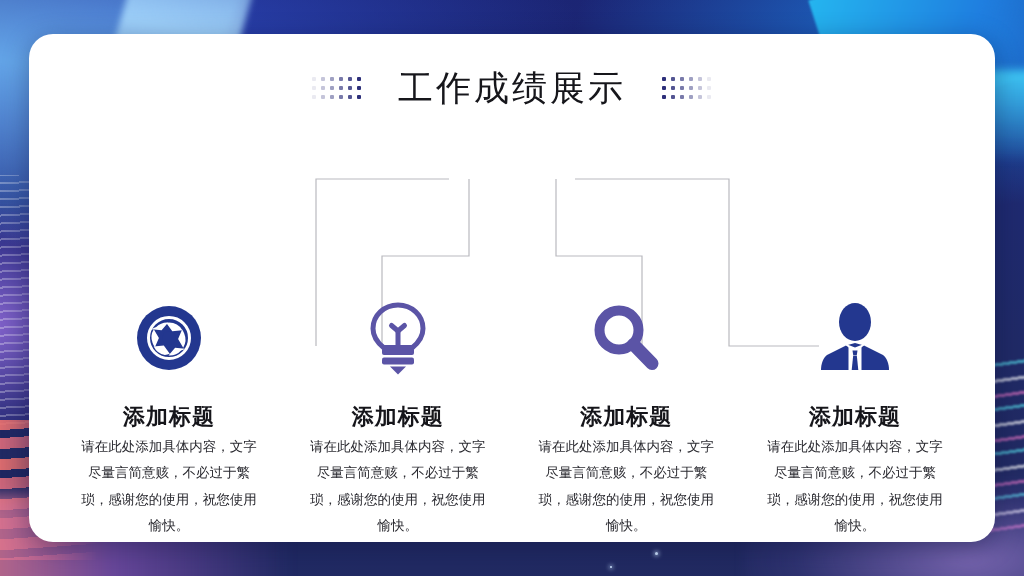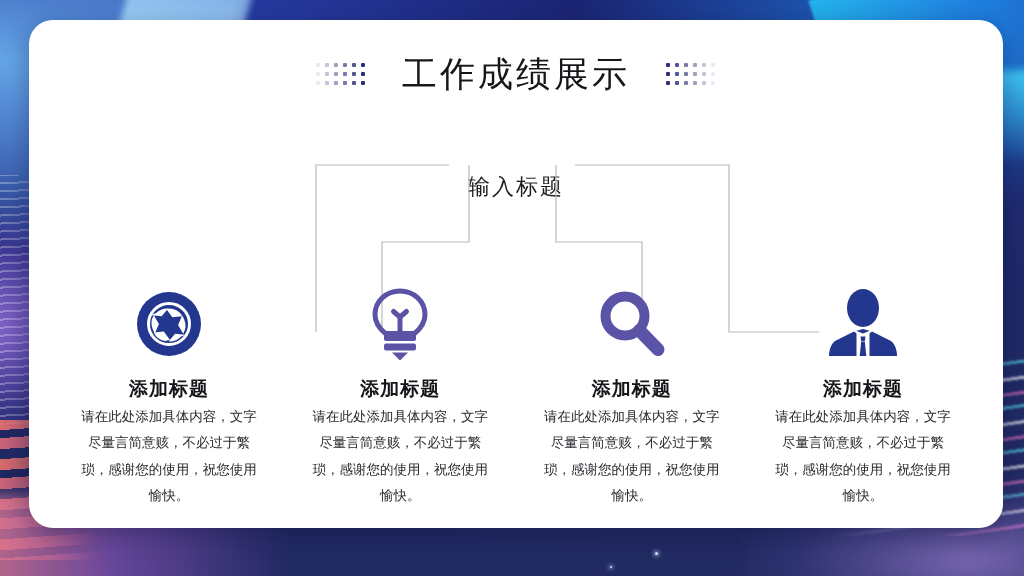--- a/index.html
+++ b/index.html
@@ -135,28 +135,27 @@
     width: 3px; height: 3px;
     border-radius: 50%;
     background: #cfe4ff;
     box-shadow: 0 0 4px 1px rgba(200,225,255,0.8);
   }
 
   
   .card {
     position: absolute;
     left: 29px;
-    top: 20px;
+    top: 34px;
     width: 966px;
     height: 508px;
     background: #ffffff;
     border-radius: 24px;
     box-shadow: 0 6px 26px rgba(8,12,50,0.35);
     overflow: hidden;
-    padding-left: 8px;
   }
 
   
   .header {
     position: absolute;
     left: 0; right: 0;
     top: 26px;
     height: 56px;
     display: flex;
     align-items: center;
@@ -221,22 +220,22 @@
     flex-direction: column;
     align-items: center;
   }
   .icon-wrap {
     height: 92px;
     display: flex;
     align-items: center;
     justify-content: center;
   }
   .col-title {
-    margin-top: 6px;
-    font-size: 19px;
+    margin-top: 18px;
+    font-size: 22px;
     font-weight: bold;
     color: #15151a;
     letter-spacing: 1px;
     font-family: "DejaVu Sans", "Liberation Sans", sans-serif;
   }
   .col-body {
     margin-top: 1px;
     width: 186px;
     font-size: 13.5px;
     line-height: 1.95;
@@ -304,21 +303,20 @@
           <i style="background: rgb(45, 47, 122); opacity: 0.1;"></i>
           <i style="background: rgb(45, 47, 122); opacity: 1;"></i>
           <i style="background: rgb(45, 47, 122); opacity: 0.82;"></i>
           <i style="background: rgb(45, 47, 122); opacity: 0.64;"></i>
           <i style="background: rgb(45, 47, 122); opacity: 0.46;"></i>
           <i style="background: rgb(45, 47, 122); opacity: 0.28;"></i>
           <i style="background: rgb(45, 47, 122); opacity: 0.1;"></i>
         </div>
     </div>
 
-    <div class="center-label">输入标题</div>
 
     <svg class="connector" viewBox="0 0 966 508">
       <g fill="none" stroke="#b9b9bf" stroke-width="1.2">
 
         <path d="M 420 145 L 287 145 L 287 312"></path>
 
         <path d="M 440 145 L 440 222 L 353 222 L 353 312"></path>
 
         <path d="M 527 145 L 527 222 L 613 222 L 613 312"></path>
 

